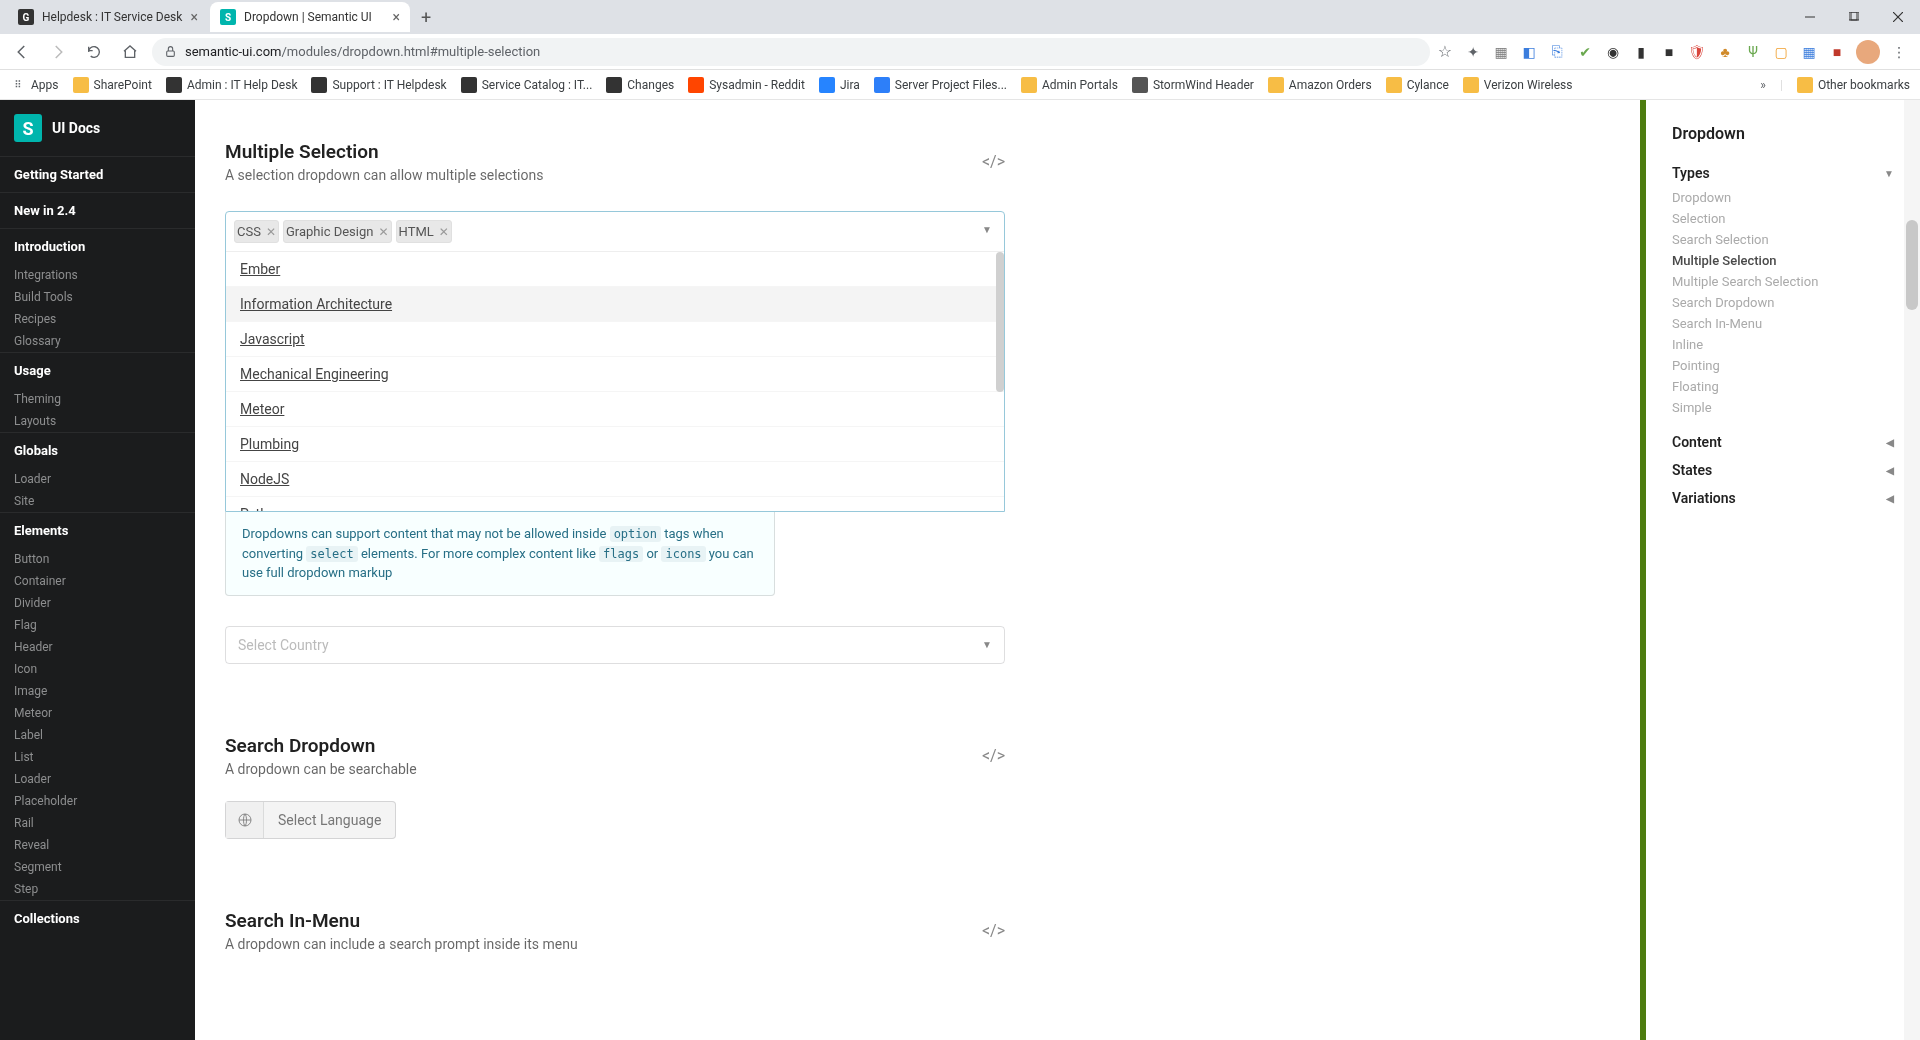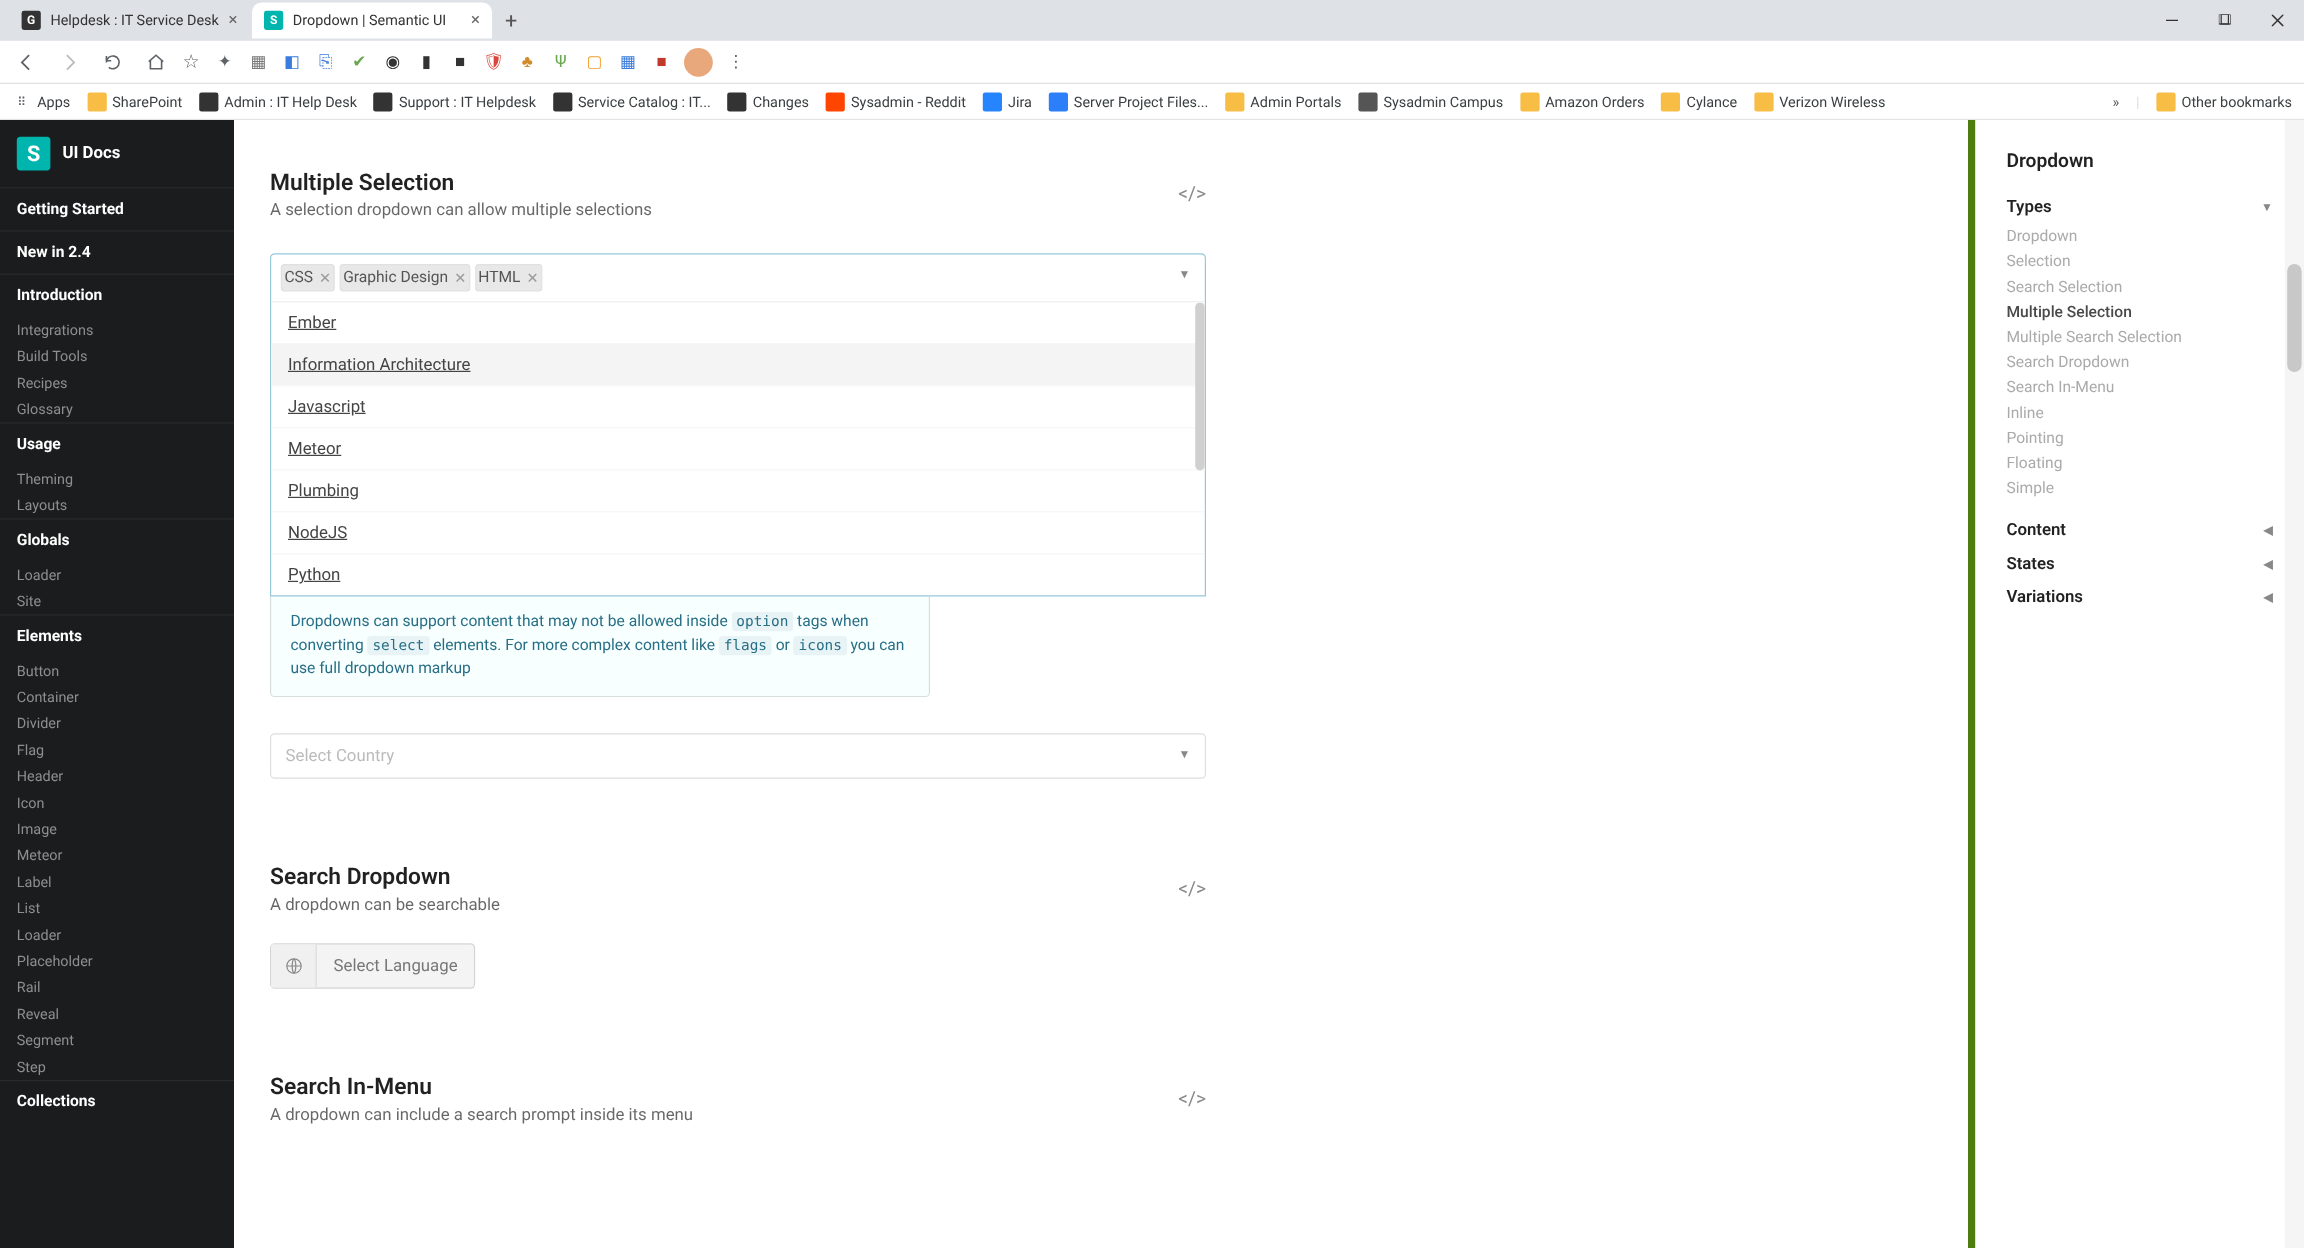--- a/index.html
+++ b/index.html
@@ -133,20 +133,30 @@
     <div class="nav-icon">
       <svg width="16" height="16" viewBox="0 0 24 24">
           <path d="M4 12a8 8 0 1 1 3 6.2M4 4v6h6" fill="none" stroke="#5f6368" stroke-width="2"></path>
         </svg>
     </div>
     <div class="nav-icon">
       <svg width="16" height="16" viewBox="0 0 24 24">
           <path d="M3 11l9-8 9 8M5 10v10h14V10" fill="none" stroke="#5f6368" stroke-width="2"></path>
         </svg>
     </div>
+    <div class="url-bar">
+      <span class="lock">
+        <svg width="13" height="13" viewBox="0 0 24 24">
+            <rect x="5" y="11" width="14" height="10" rx="2" fill="none" stroke="#5f6368" stroke-width="2"></rect>
+            <path d="M8 11V7a4 4 0 1 1 8 0v4" fill="none" stroke="#5f6368" stroke-width="2"></path>
+          </svg>
+      </span>
+      <span class="url-host">semantic-ui.com</span>
+        <span class="url-path">/modules/dropdown.html#multiple-selection</span>
+    </div>
     <span style="color:#5f6368">☆</span>
     <div class="toolbar-right">
       <span class="ext-icon">✦</span>
       <span class="ext-icon" style="color:#7a7a7a">▦</span>
       <span class="ext-icon" style="color:#3b7ddd">◧</span>
       <span class="ext-icon" style="color:#3b7ddd">⎘</span>
       <span class="ext-icon" style="color:#6aa84f">✔</span>
       <span class="ext-icon" style="color:#333">◉</span>
       <span class="ext-icon" style="color:#333">▮</span>
       <span class="ext-icon" style="color:#333">■</span>
@@ -197,21 +207,21 @@
     <div class="bm">
         <span class="bm-ic" style="background:#2d7ff9"></span>
         <span>Server Project Files...</span>
       </div>
     <div class="bm">
         <span class="bm-ic"></span>
         <span>Admin Portals</span>
       </div>
     <div class="bm">
         <span class="bm-ic" style="background:#555"></span>
-        <span>Sysadmin Campus</span>
+        <span>StormWind Header</span>
       </div>
     <div class="bm">
         <span class="bm-ic"></span>
         <span>Amazon Orders</span>
       </div>
     <div class="bm">
         <span class="bm-ic"></span>
         <span>Cylance</span>
       </div>
     <div class="bm">
@@ -293,20 +303,21 @@
             <span class="chip">
               <span>HTML</span>
               <span class="x">✕</span>
             </span>
           </div>
         <span class="dd-caret">▼</span>
         <div class="dd-menu" id="dd-menu">
           <div class="dd-item">Ember</div>
             <div class="dd-item hover">Information Architecture</div>
             <div class="dd-item">Javascript</div>
+            <div class="dd-item">Mechanical Engineering</div>
             <div class="dd-item">Meteor</div>
             <div class="dd-item">Plumbing</div>
             <div class="dd-item">NodeJS</div>
             <div class="dd-item">Python</div>
             <div class="dd-scroll-track">
             <div class="dd-scroll-thumb"></div>
           </div>
         </div>
       </div>
 

